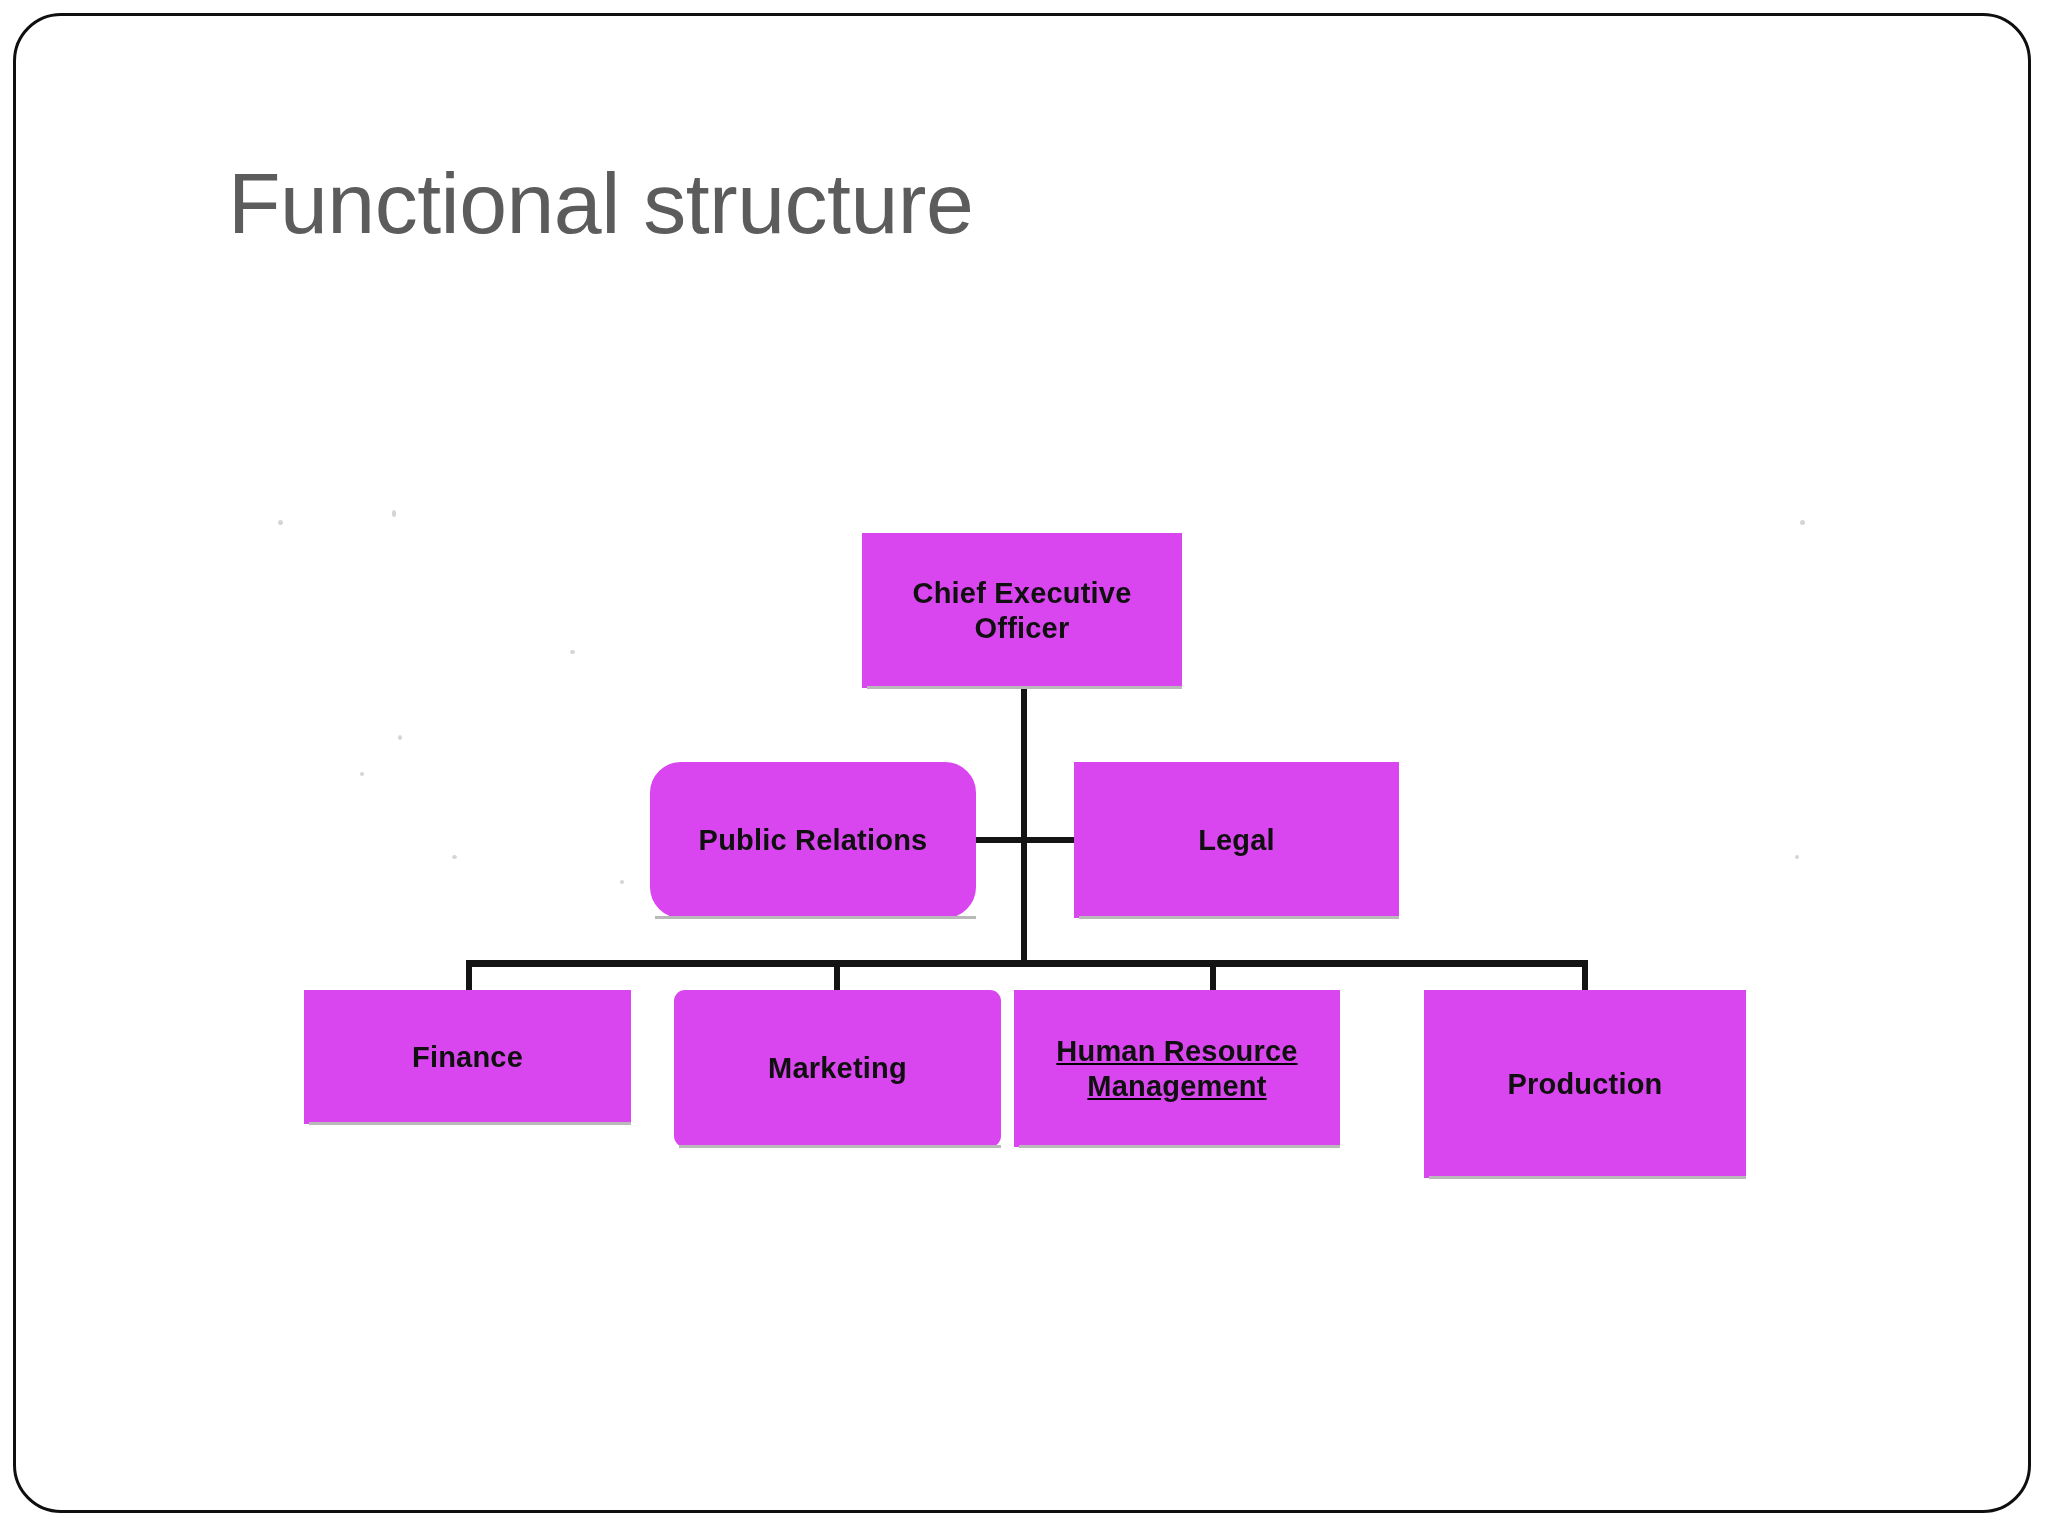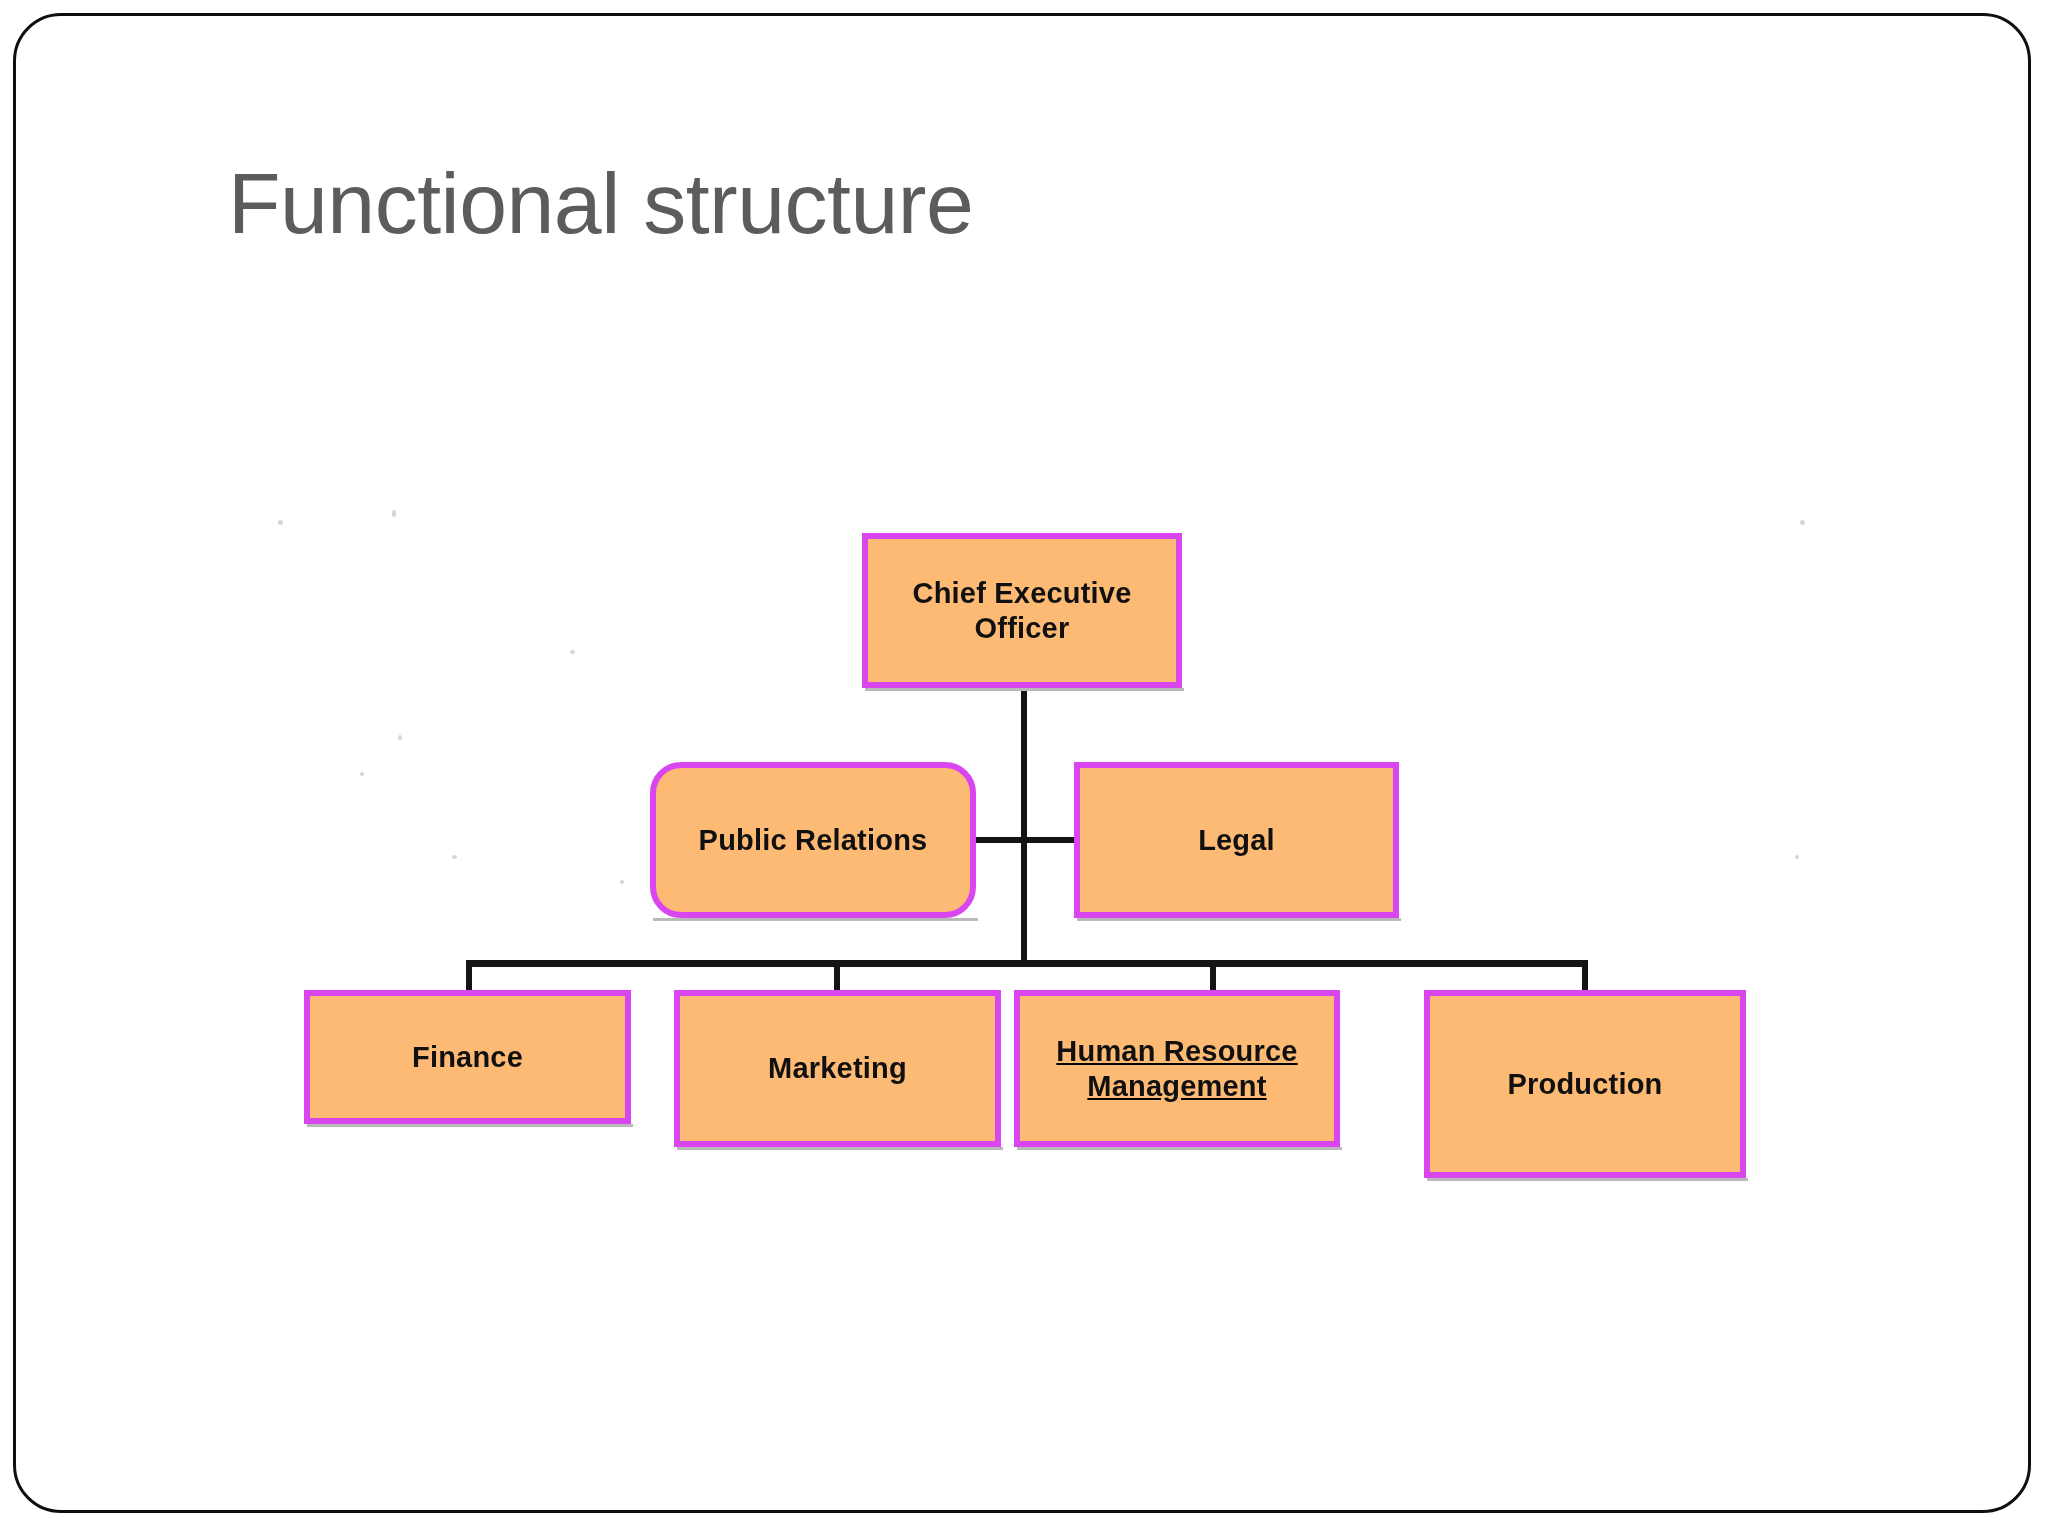--- a/index.html
+++ b/index.html
@@ -55,22 +55,22 @@
     position: absolute;
     left: 0;
     top: 0;
     width: 2048px;
     height: 1536px;
   }
 
   .node {
     position: absolute;
     box-sizing: border-box;
-    background: #fdba74;
-    border: 6px solid #d946ef;
+    background: #d946ef;
+    border: 8px solid #d946ef;
     display: flex;
     align-items: center;
     justify-content: center;
     text-align: center;
   }
   .node .node-label {
     font-family: "Liberation Sans", sans-serif;
     font-weight: bold;
     font-size: 29px;
     line-height: 1.18;
@@ -78,21 +78,21 @@
     letter-spacing: 0.2px;
     padding: 0 8px;
     white-space: pre-line;
   }
 
   
   #node-ceo   { left: 862px;  top: 533px;  width: 320px; height: 155px; }
   #node-pr    { left: 650px;  top: 762px;  width: 326px; height: 156px; border-radius: 31px; }
   #node-legal { left: 1074px; top: 762px;  width: 325px; height: 156px; }
   #node-fin   { left: 304px;  top: 990px;  width: 327px; height: 134px; }
-  #node-mkt   { left: 674px;  top: 990px;  width: 327px; height: 157px; }
+  #node-mkt   { left: 674px;  top: 990px;  width: 327px; height: 157px; border-radius: 11px; }
   #node-hrm   { left: 1014px; top: 990px;  width: 326px; height: 157px; text-decoration: underline; }
   #node-prod  { left: 1424px; top: 990px;  width: 322px; height: 188px; }
 
   
   .node::after {
     content: "";
     position: absolute;
     left: -3px;
     right: -8px;
     bottom: -9px;

